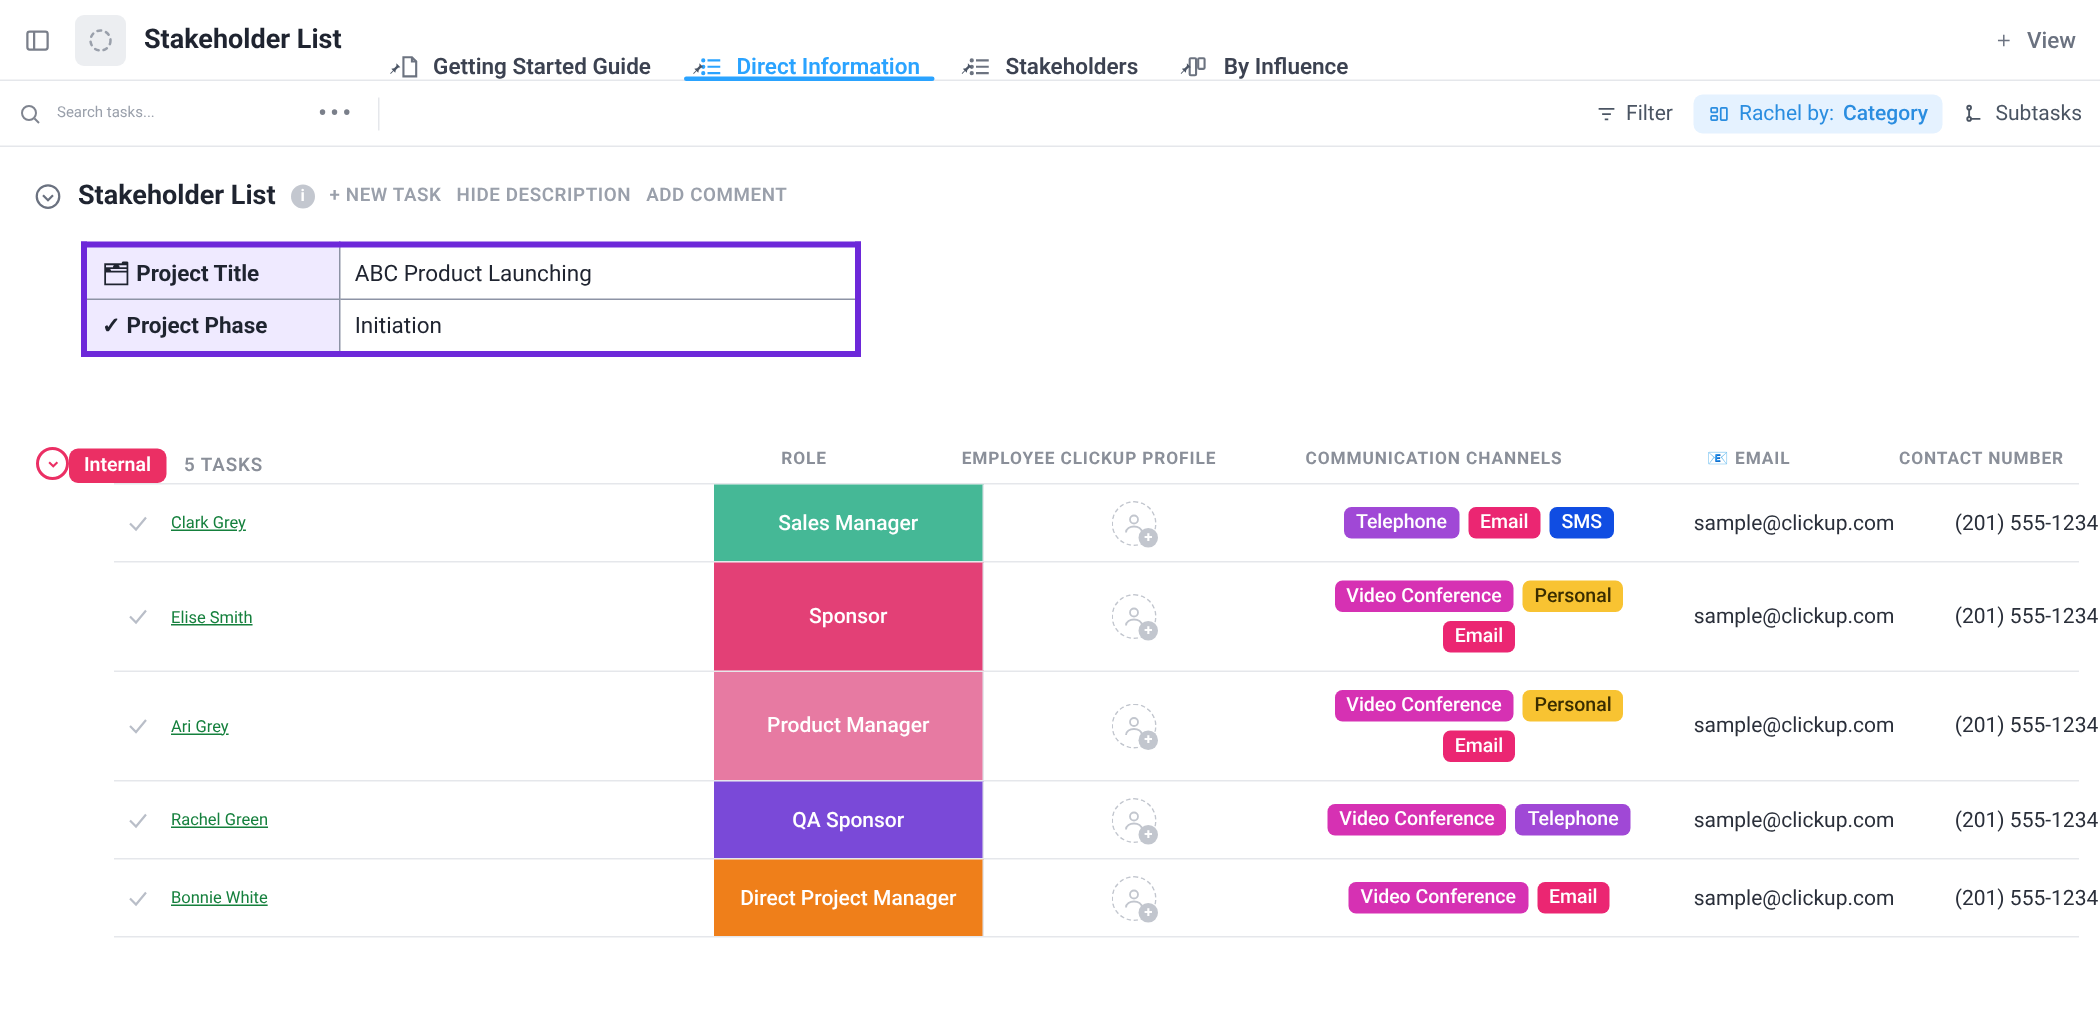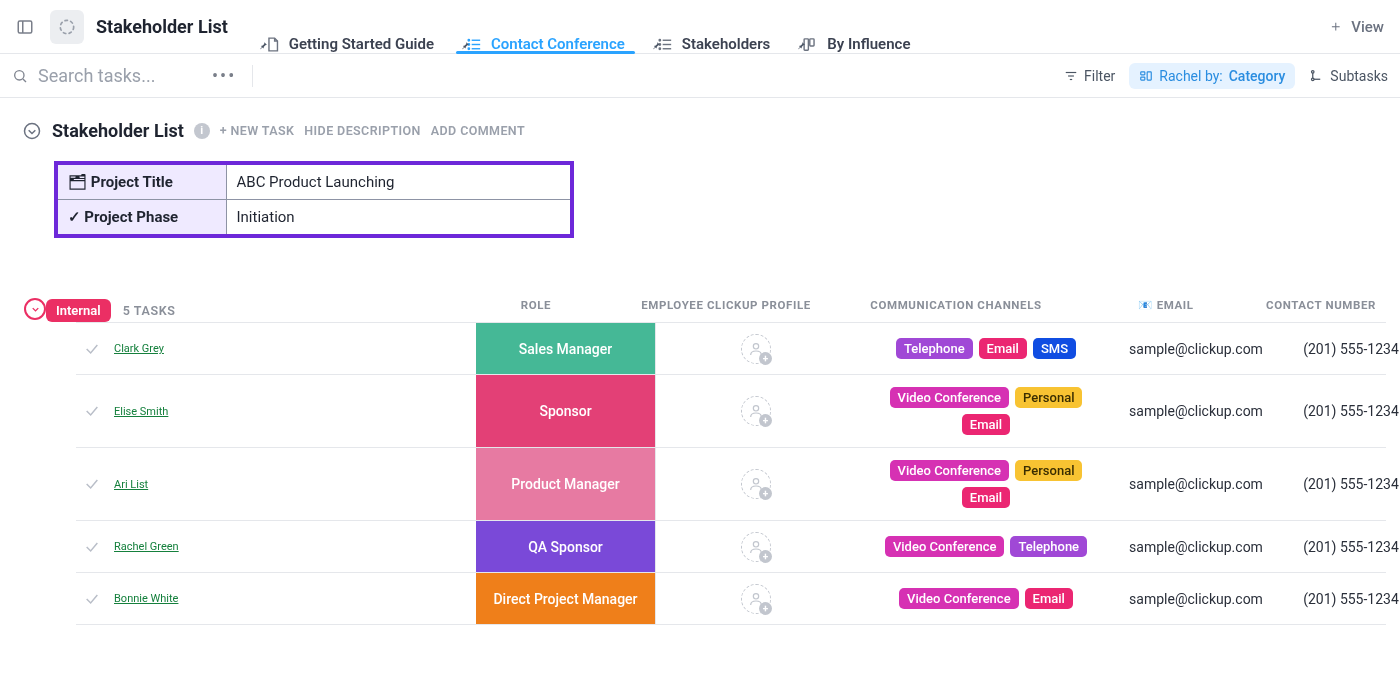--- a/index.html
+++ b/index.html
@@ -42,21 +42,21 @@
   .tab.active{color:var(--blue);}
   .tab.active .ticon{color:var(--blue);}
   .tab.active::after{content:"";position:absolute;left:6px;right:6px;bottom:-1px;height:3px;background:var(--blue);border-radius:2px;}
   .tab .pin{position:absolute;top:6px;left:11px;color:#4b5565;}
   .view-add{color:#6b7280;font-weight:500}
 
   
   .toolrow{height:44px;border-bottom:1px solid var(--border);display:flex;align-items:center;justify-content:space-between;padding:0 12px;background:#fff;}
   .tool-left{display:flex;align-items:center;gap:10px;color:#9aa0ab;}
   .search{display:flex;align-items:center;gap:8px;color:#9aa0ab;}
-  .search input{border:none;outline:none;font-size:18px;color:#7f1d1d;width:160px;}
+  .search input{border:none;outline:none;font-size:10px;color:#7f1d1d;width:160px;}
   .search input::placeholder{color:#9aa0ab;}
   .dots{color:#7a7f8a;font-size:18px;letter-spacing:2px;padding:0 6px;cursor:pointer}
   .divider-v{width:1px;height:22px;background:var(--border);}
   .tool-right{display:flex;align-items:center;gap:14px;color:#4b5563;font-size:14px;}
   .tr-item{display:flex;align-items:center;gap:6px;cursor:pointer}
   .group-chip{background:var(--group-blue-bg);color:#2a8de0;border-radius:6px;padding:5px 10px;display:flex;align-items:center;gap:6px;}
   .group-chip .val{color:#2a8de0;font-weight:500}
 
   
   .content{padding:16px 14px 0 14px;}
@@ -142,21 +142,21 @@
           <span class="ticon">
             <svg width="17" height="17" viewBox="0 0 24 24" fill="none" stroke="currentColor" stroke-width="2">
               <line x1="8" y1="6" x2="20" y2="6"></line>
               <line x1="8" y1="12" x2="20" y2="12"></line>
               <line x1="8" y1="18" x2="20" y2="18"></line>
               <circle cx="4" cy="6" r="1"></circle>
               <circle cx="4" cy="12" r="1"></circle>
               <circle cx="4" cy="18" r="1"></circle>
             </svg>
           </span>
-          <span>Contact Conference</span>
+          <span>Direct Information</span>
         </div>
         <div class="tab">
           <span class="pin">
             <svg width="9" height="9" viewBox="0 0 24 24" fill="currentColor">
               <path d="M14 3l7 7-4 1-4 4-1 5-3-3-5 5-1-1 5-5-3-3 5-1 4-4z"></path>
             </svg>
           </span>
           <span class="ticon">
             <svg width="17" height="17" viewBox="0 0 24 24" fill="none" stroke="currentColor" stroke-width="2">
               <line x1="8" y1="6" x2="20" y2="6"></line>
@@ -349,21 +349,21 @@
           <div class="cell email">sample@clickup.com</div>
           <div class="cell num">(201) 555-1234</div>
         </div>
         <div class="row">
           <div class="cell name">
             <span class="check">
               <svg width="16" height="16" viewBox="0 0 24 24" fill="none" stroke="#b9bec8" stroke-width="2.2">
                 <polyline points="4 12 10 18 20 6"></polyline>
               </svg>
             </span>
-            <span class="task-name">Ari List</span>
+            <span class="task-name">Ari Grey</span>
           </div>
           <div class="cell role" style="background:#e77aa2">Product Manager</div>
           <div class="cell profile">
             <span class="avatar">
               <svg width="16" height="16" viewBox="0 0 24 24" fill="none" stroke="#c2c6ce" stroke-width="1.8">
                 <circle cx="12" cy="8" r="4"></circle>
                 <path d="M4 21c0-4 4-6 8-6s8 2 8 6"></path>
               </svg>
               <span class="plus">+</span>
             </span>

